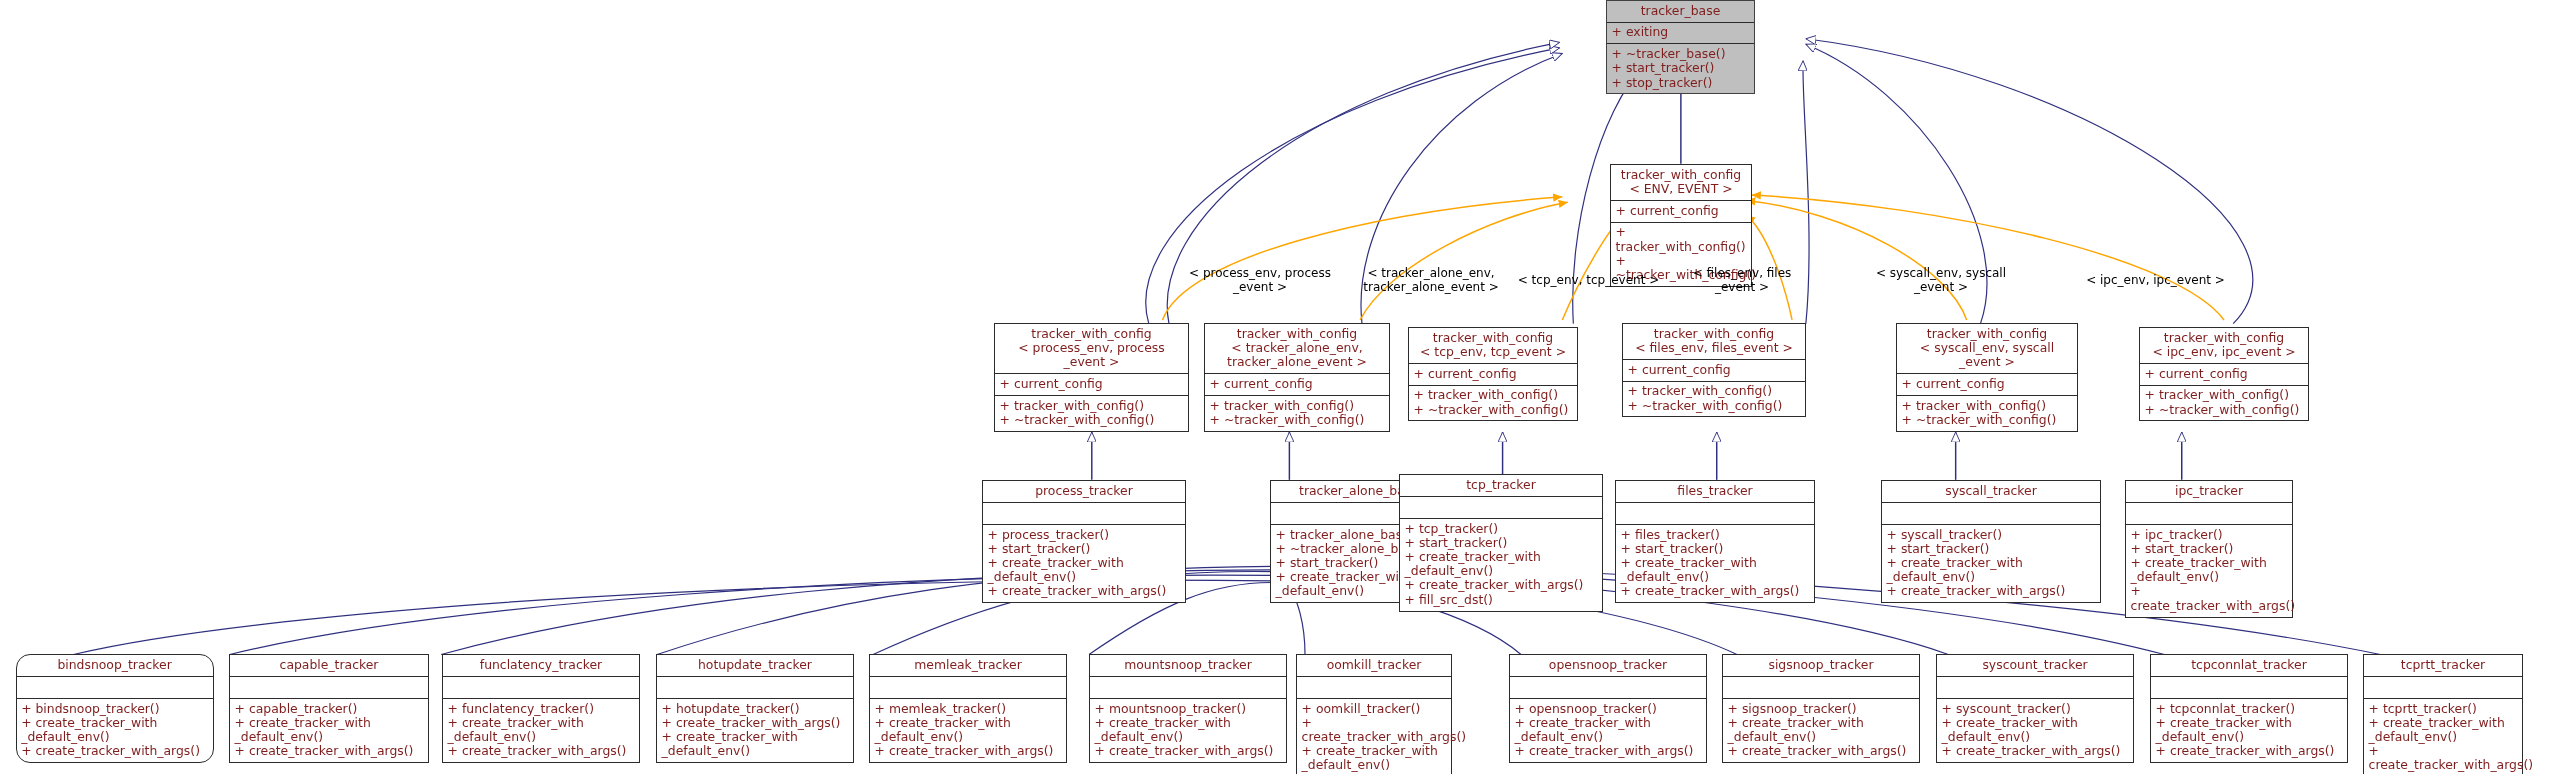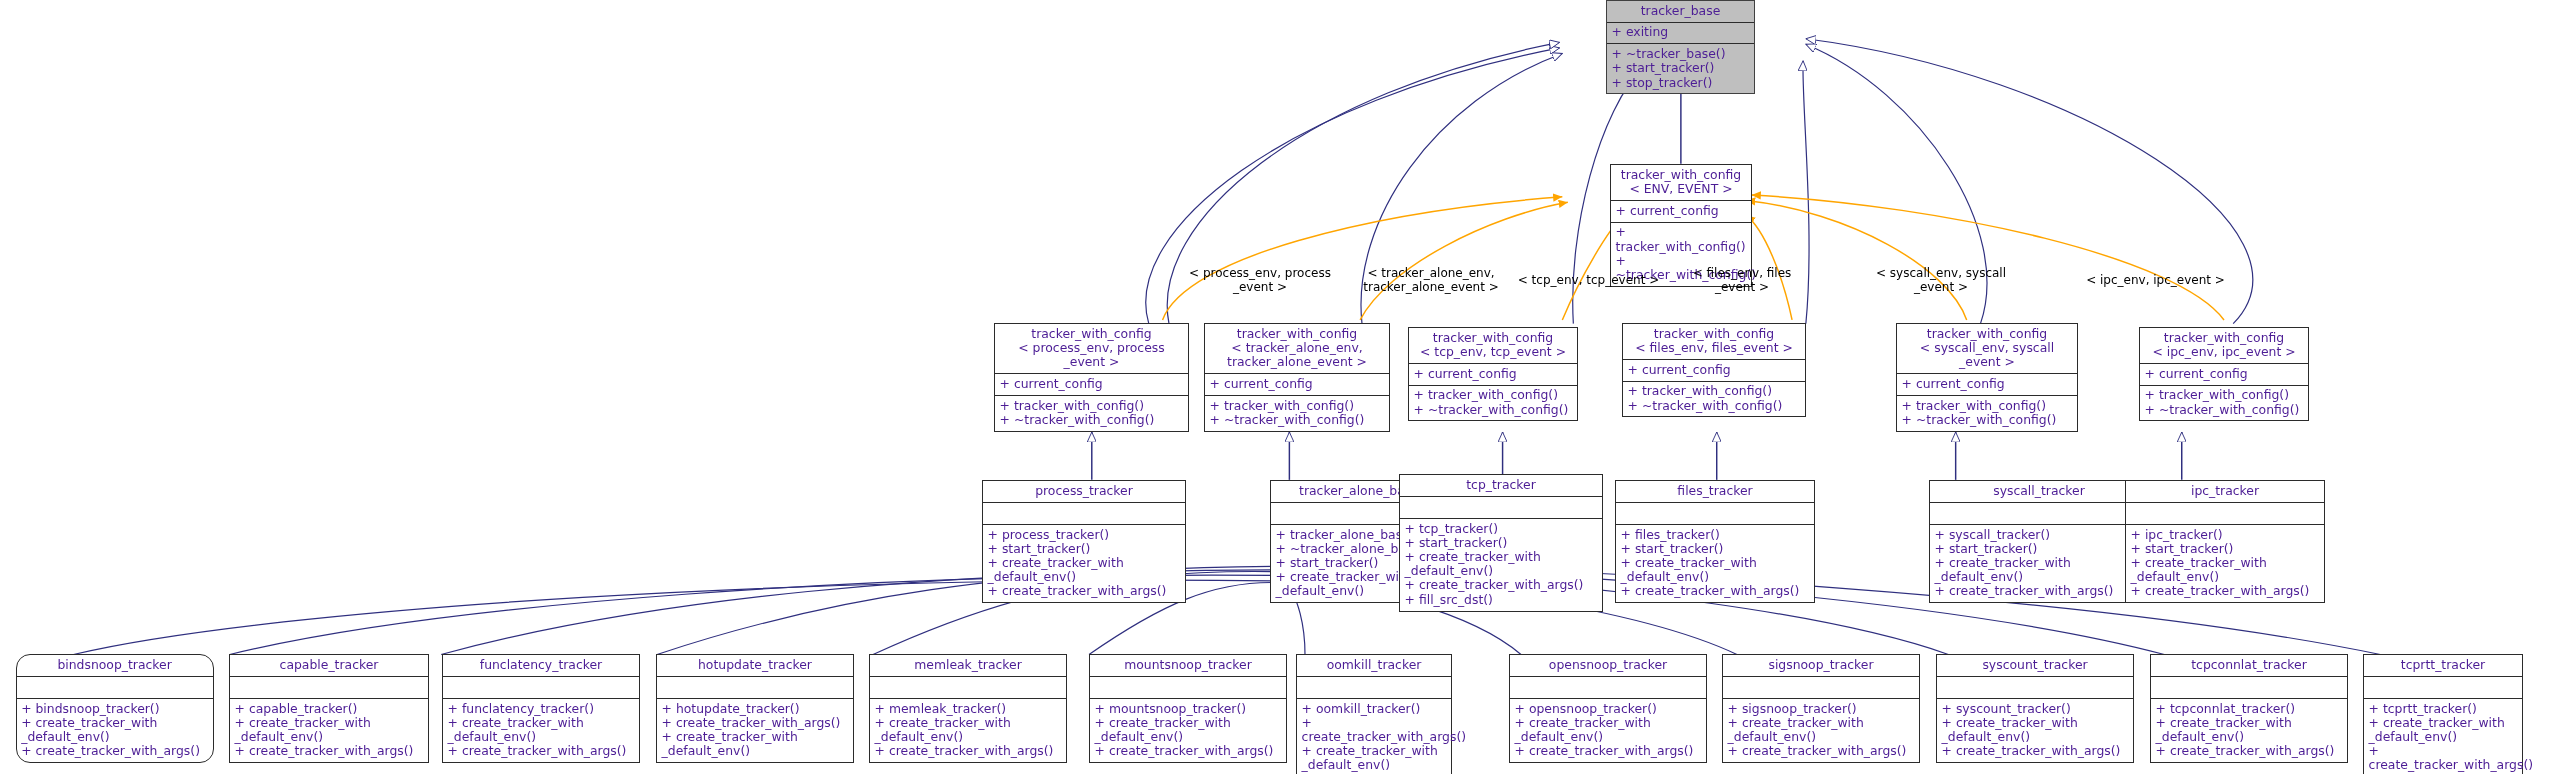--- a/index.html
+++ b/index.html
@@ -22,21 +22,21 @@
     height: 775px;
     pointer-events: none;
   }
   .node {
     position: absolute;
     box-sizing: border-box;
     border: 0.9px solid #2b2b2b;
     background: #ffffff;
     font-size: 12.4px;
     line-height: 14.2px;
-    color: #4c1d95;
+    color: #7f1d1d;
     z-index: 5;
   }
   .node.root {
     background: #bfbfbf;
     border: 0.9px solid #404040;
   }
   .node .title {
     text-align: center;
     padding: 2.8px 3.7px 3.7px 3.7px;
     border-bottom: 0.9px solid #2b2b2b;
@@ -241,31 +241,31 @@
   <div class="node" style="left:1615px; top:480px; width:200px;">
     <div class="title">files_tracker</div>
     <div class="attrs empty"></div>
     <div class="ops">+ files_tracker()
 + start_tracker()
 + create_tracker_with
 _default_env()
 + create_tracker_with_args()</div>
   </div>
 
-  <div class="node" style="left:1881px; top:480px; width:220px;margin-left:48px;">
+  <div class="node" style="left:1881px; top:480px; width:220px;">
     <div class="title">syscall_tracker</div>
     <div class="attrs empty"></div>
     <div class="ops">+ syscall_tracker()
 + start_tracker()
 + create_tracker_with
 _default_env()
 + create_tracker_with_args()</div>
   </div>
 
-  <div class="node" style="left:2125px; top:480px; width:200px;">
+  <div class="node" style="left:2125px; top:480px; width:168px;">
     <div class="title">ipc_tracker</div>
     <div class="attrs empty"></div>
     <div class="ops">+ ipc_tracker()
 + start_tracker()
 + create_tracker_with
 _default_env()
 + create_tracker_with_args()</div>
   </div>
 
   <div class="node" style="left: 15.6px; top: 654px; width: 198px; border-radius: 14px;">

